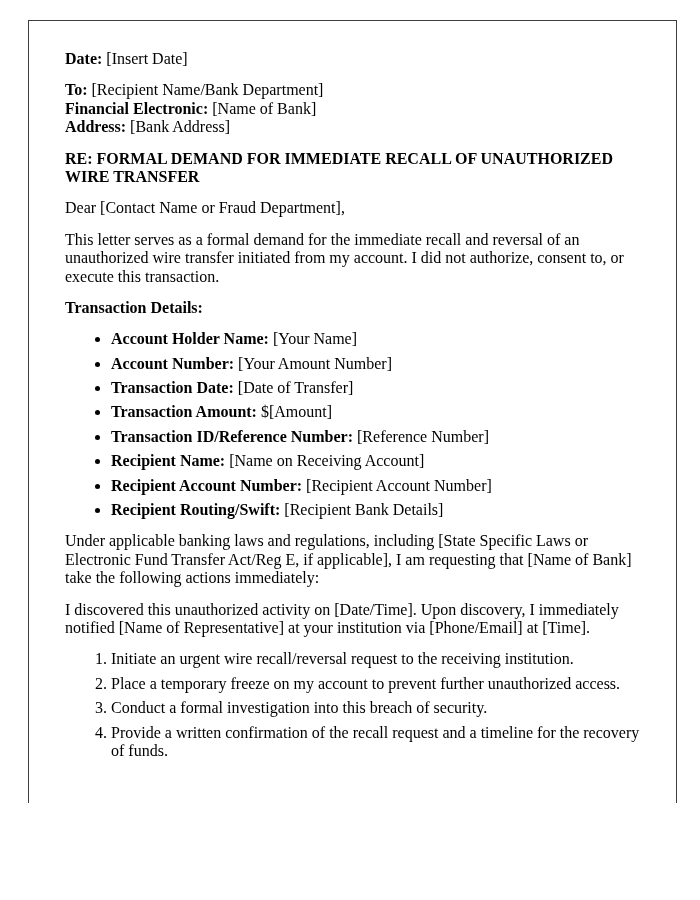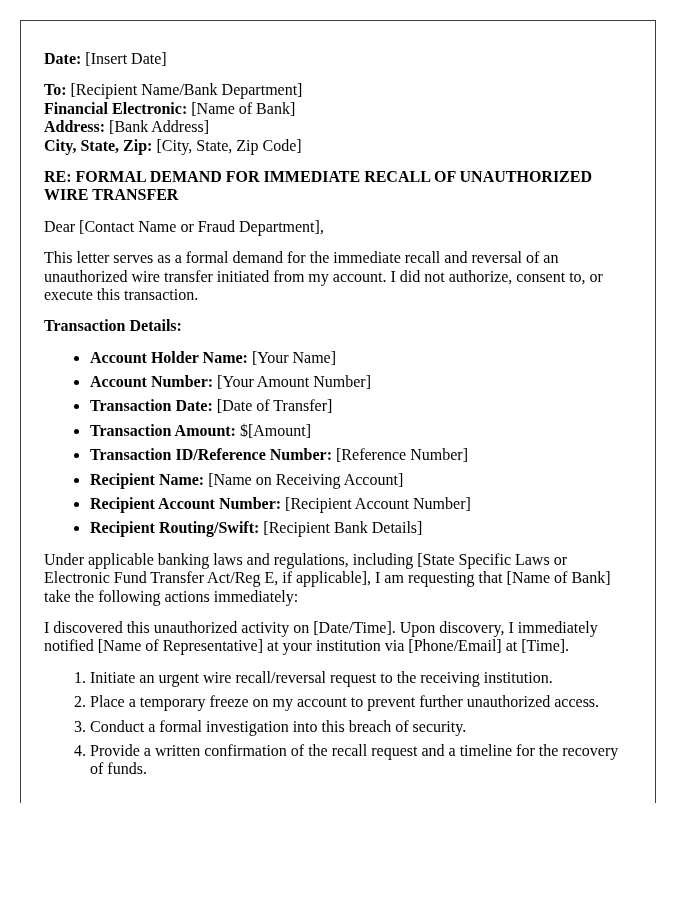--- a/index.html
+++ b/index.html
@@ -11,25 +11,25 @@
     width: 700px;
     height: 900px;
     position: relative;
     font-family: "Liberation Serif", "DejaVu Serif", serif;
     font-size: 16px;
     color: #000000;
     overflow: hidden;
   }
   .letter-frame {
     position: absolute;
-    left: 20px;
+    left: 28px;
     top: 20px;
     width: 584px;
     height: 766px;
-    padding: 16px 27px 0 23px;
+    padding: 16px 27px 0 36px;
     border: 1px solid #3f3f3f;
     border-bottom: none;
     background: #ffffff;
     line-height: 1.15;
     overflow: hidden;
   }
   p {
     margin: 13px 0;
   }
   p:first-child {
@@ -59,21 +59,20 @@
 <body>
 
 <div class="letter-frame">
 
   <p><strong>Date:</strong> <span>[Insert Date]</span></p>
 
   <p>
     <span class="field-line"><strong>To:</strong> <span>[Recipient Name/Bank Department]</span></span>
     <span class="field-line"><strong>Financial Electronic:</strong> <span>[Name of Bank]</span></span>
     <span class="field-line"><strong>Address:</strong> <span>[Bank Address]</span></span>
-    <span class="field-line"><strong>City, State, Zip:</strong> <span>[City, State, Zip Code]</span></span>
   </p>
 
   <p class="subject">RE: FORMAL DEMAND FOR IMMEDIATE RECALL OF UNAUTHORIZED WIRE TRANSFER</p>
 
   <p>Dear [Contact Name or Fraud Department],</p>
 
   <p>This letter serves as a formal demand for the immediate recall and reversal of an unauthorized wire transfer initiated from my account. I did not authorize, consent to, or execute this transaction.</p>
 
   <p class="section-heading">Transaction Details:</p>
 

